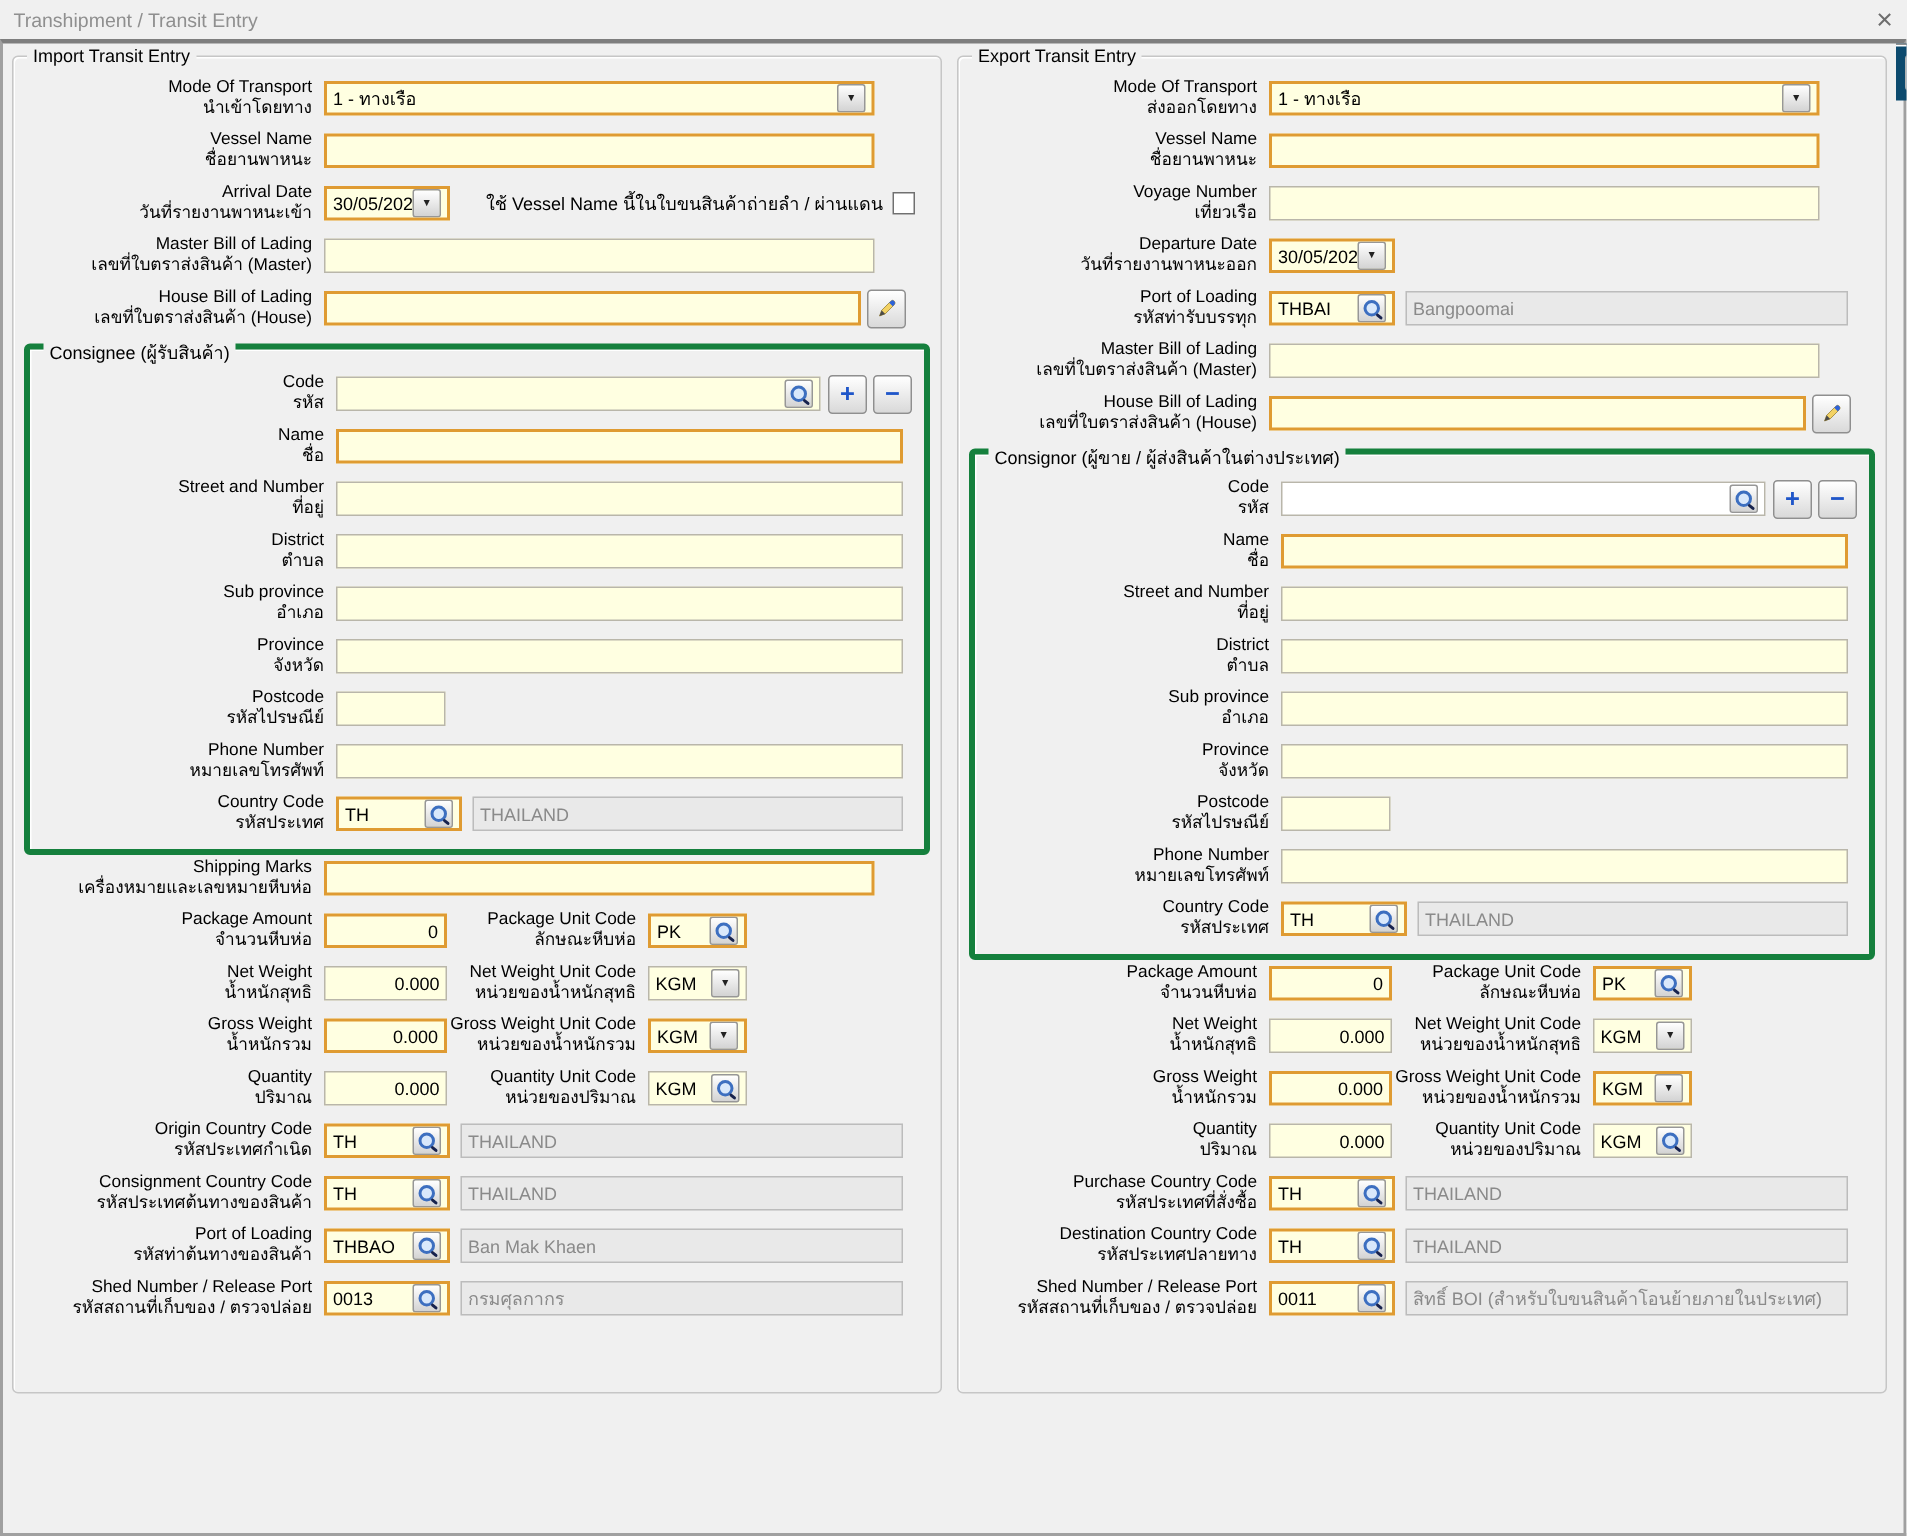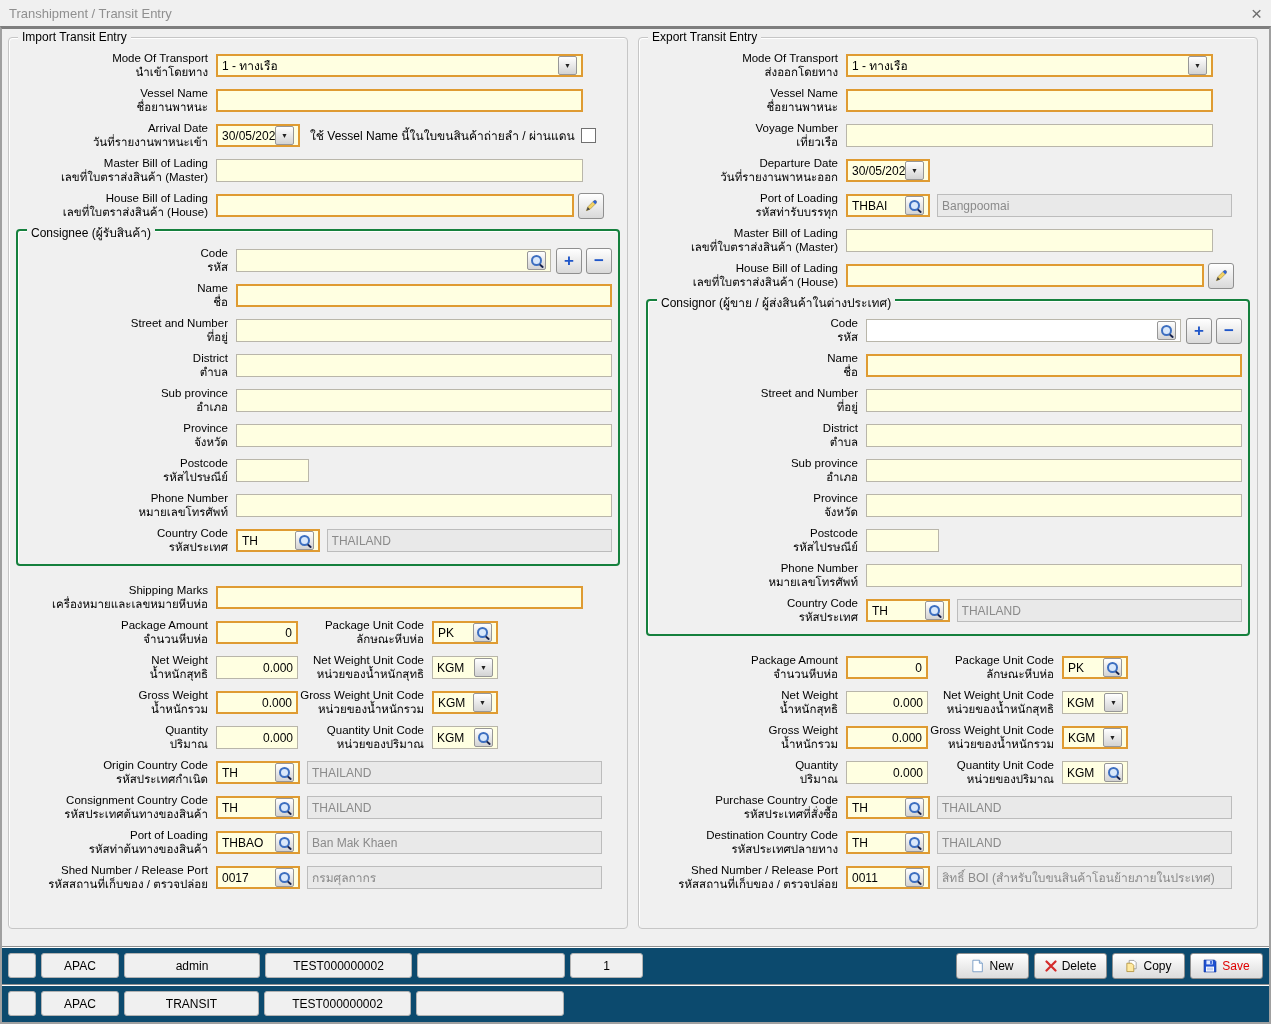--- a/index.html
+++ b/index.html
@@ -1,27 +1,27 @@
 <!DOCTYPE html>
 <html><head>
 <meta charset="utf-8">
 <style>
   html,body{margin:0;padding:0}
   body{width:1271px;height:1024px;overflow:hidden;background:#f0f0f0;
        font-family:"Liberation Sans","DejaVu Sans",sans-serif;font-size:12px;color:#000}
   .titlebar{height:26px;display:flex;align-items:center;padding:0 9px;color:#8f8f8f;font-size:13px}
   .close{margin-left:auto;color:#6e6e6e;font-size:19px;line-height:1;cursor:pointer;font-weight:400}
   .winbody{box-sizing:border-box;height:998px;border:2px solid #a0a0a0;border-top:3px solid #7e7e7e;
-           display:flex;flex-direction:column;background:#f0f0f0}
+           display:flex;background:#f0f0f0}
   .main{flex:1;display:flex;gap:10px;padding:8px 6px 0 6px}
   .panel{position:relative;width:620px;height:892px;box-sizing:border-box;border:1px solid #c6c6c6;border-radius:4px;
          padding:16px 7px 4px 7px;box-shadow:inset 1px 1px 0 #fff}
   .panel-title,.gb-title{position:absolute;top:-8px;left:9px;background:#f0f0f0;padding:0 4px;font-size:12px;color:#000;white-space:nowrap}
-  .gb{position:relative;box-sizing:border-box;border:2px solid #15803d;border-radius:4px;margin:0 0 20px 0;
-      padding:18px 6px 0 20px;box-shadow:inset 1px 1px 0 #fff}
+  .gb{position:relative;box-sizing:border-box;border:4px solid #15803d;border-radius:4px;margin:0 0 4px 0;
+      padding:18px 6px 0 6px;box-shadow:inset 1px 1px 0 #fff}
   .row{display:flex;align-items:center;margin-bottom:12px;height:23px}
   .lbl{width:192px;min-width:192px;text-align:right;padding-right:8px;line-height:1.15;font-size:11.5px}
   .gb .lbl{width:190px;min-width:190px}
   .lbl span{display:block;white-space:nowrap}
   .lbl2{width:126px;min-width:126px;text-align:right;padding-right:8px;line-height:1.15;font-size:11.5px}
   .lbl2 span{display:block;white-space:nowrap}
   .fld{position:relative;box-sizing:border-box;height:23px;background:#FFFFE1;border:1px solid #b9b6aa;
        display:flex;align-items:center;padding:0 4px;overflow:hidden}
   .fld .val{white-space:nowrap;overflow:hidden}
   .hl{border:2px solid #DF9B32}
@@ -33,21 +33,21 @@
   .ml7{margin-left:7px}
   .cbtn,.sbtn{margin-left:auto;flex:none;width:17px;height:17px;background:linear-gradient(#ffffff,#d3d3d3);
        border:1px solid #979797;border-radius:2px;display:flex;align-items:center;justify-content:center;cursor:pointer}
   .cbtn .arr{font-size:7px;color:#222;line-height:1}
   .mag{position:relative;width:7px;height:7px;border:2px solid #3d6fc0;border-radius:50%;background:#d9e8fb}
   .mag::after{content:"";position:absolute;width:5px;height:2px;background:#18234d;right:-4px;bottom:-3px;
        transform:rotate(40deg);border-radius:1px}
   .sqbtn{flex:none;width:24px;height:24px;margin-left:4px;background:linear-gradient(#ffffff,#d9d9d9);
        border:1px solid #8f8f8f;border-radius:3px;display:flex;align-items:center;justify-content:center;cursor:pointer}
   .sqbtn.plusminus span{color:#1F56C9;font-weight:bold;font-size:17px;line-height:1}
-  .chkwrap{display:flex;align-items:center;margin-left:10px}
+  .chkwrap{display:flex;align-items:center;margin-left:24px}
   .chklbl{font-size:12px;white-space:nowrap}
   .chk{flex:none;width:13px;height:13px;border:1px solid #707070;background:#fff;margin-left:6px;cursor:pointer}
   .statusbar{flex:none;height:37px;border-top:1px solid #909090;box-shadow:inset 0 1px 0 #fff;
        display:flex;align-items:center;gap:5px;padding:0 6px;background:#0c4a6e}
   .scell{box-sizing:border-box;height:25px;border:1px solid #b2b2b2;border-radius:3px;background:#f0f0f0;
        display:flex;align-items:center;justify-content:center;font-size:12px;white-space:nowrap}
   .spacer{flex:1}
   .btn{box-sizing:border-box;width:73px;height:26px;border:1px solid #8f8f8f;border-radius:3px;
        background:linear-gradient(#ffffff,#dcdcdc);display:flex;align-items:center;justify-content:center;
        gap:5px;font-size:12px;cursor:pointer}
@@ -381,21 +381,21 @@
             <span class="val">Ban Mak Khaen</span>
           </div>
     </div>
 
     <div class="row">
       <div class="lbl">
             <span>Shed Number / Release Port</span>
             <span>รหัสสถานที่เก็บของ / ตรวจปล่อย</span>
           </div>
       <div class="fld hl w84">
-            <span class="val">0017</span>
+            <span class="val">0013</span>
         <span class="sbtn">
               <span class="mag"></span>
             </span>
           </div>
       <div class="fld ro w295 ml7">
             <span class="val">กรมศุลกากร</span>
           </div>
     </div>
   </div>
 

